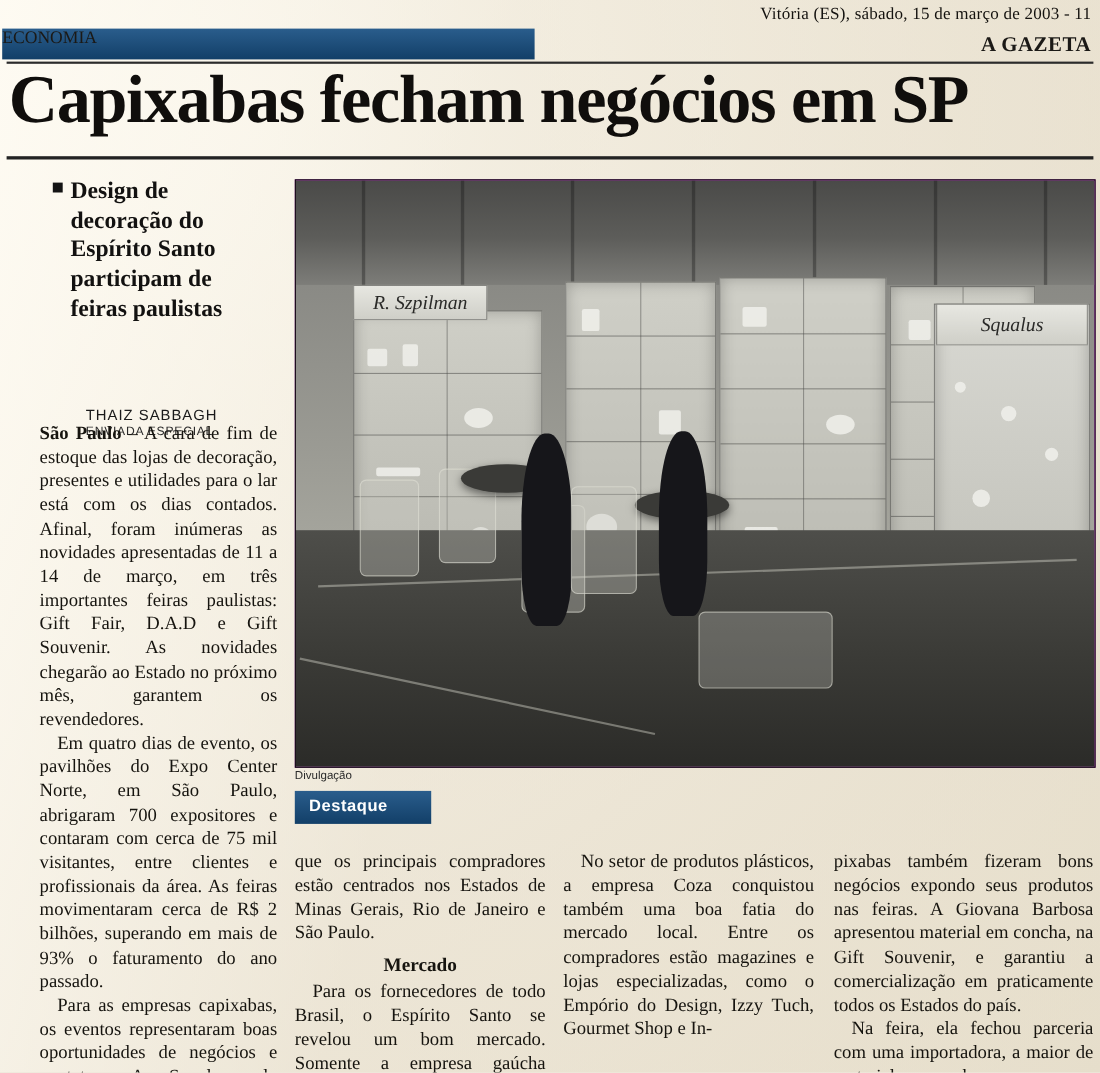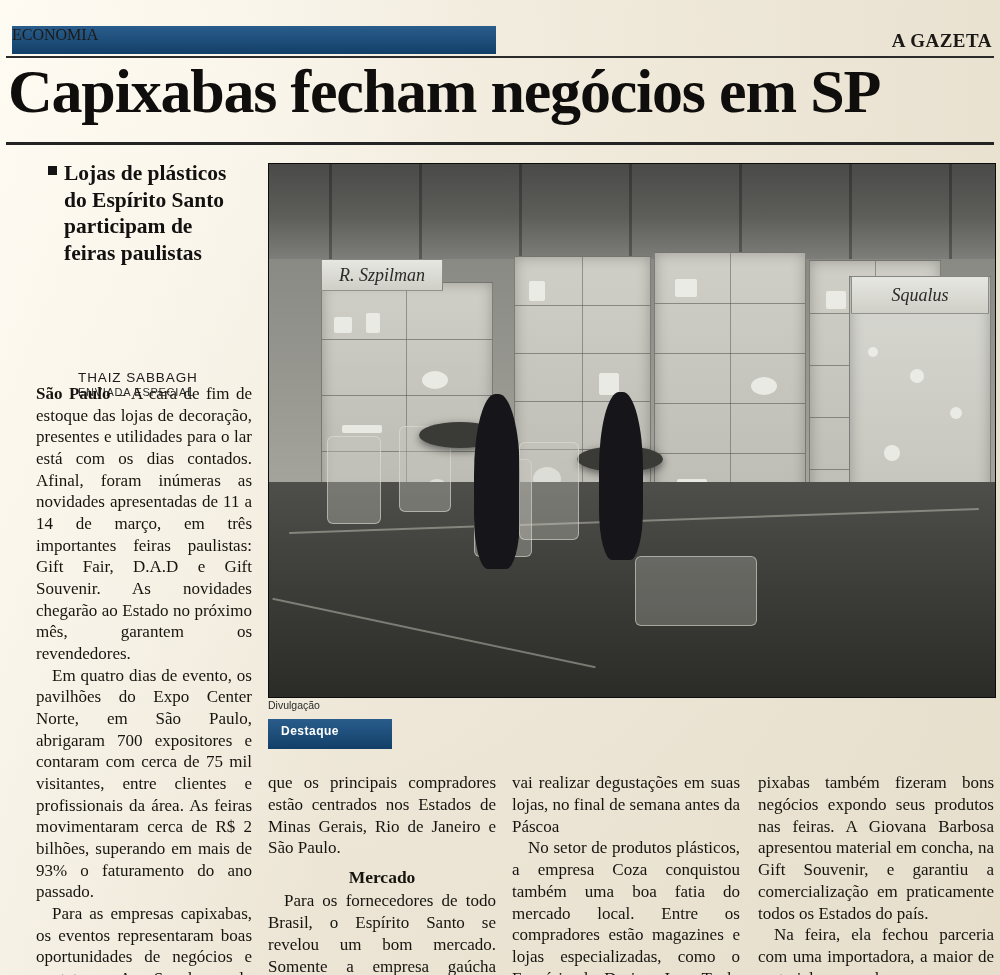--- a/index.html
+++ b/index.html
@@ -37,21 +37,21 @@
     font-size: 15.5px;
     letter-spacing: .2px;
     color: #14120f;
     font-family: "Liberation Serif", serif;
   }
 
   
   .section-bar {
     position: absolute;
     top: 26px;
-    left: 12px;
+    left: 2px;
     width: 484px;
     height: 28px;
     background: #1d4f7c;
     background: linear-gradient(180deg,#2a5d8c 0%, #123f68 100%);
   }
   .masthead {
     position: absolute;
     top: 30px;
     right: 8px;
     font-family: "Liberation Serif", serif;
@@ -247,21 +247,21 @@
     width: 124px;
     height: 30px;
     background: #1d4f7c;
     background: linear-gradient(180deg,#2a5d8c 0%, #123f68 100%);
   }
   .destaque span {
     display: block;
     color: #fff;
     font-family: "Liberation Sans", sans-serif;
     font-weight: bold;
-    font-size: 12px;
+    font-size: 15px;
     letter-spacing: .5px;
     padding: 5px 0 0 13px;
   }
   .caption {
     position: absolute;
     top: 718px;
     left: 408px;
     width: 586px;
     font-size: 17px;
     line-height: 1.28;
@@ -293,33 +293,34 @@
   #botcol3 { left: 512px; }
   #botcol4 { left: 758px; width: 236px; }
 </style>
 </head>
 <body>
 
 <div class="paper"></div>
 
 <div class="page">
 
+  <div class="dateline">Vitória (ES), sábado, 15 de março de 2003 - 11</div>
 
   <div class="section-bar">
     <span>ECONOMIA</span>
   </div>
   <div class="masthead">A GAZETA</div>
   <div class="rule-under-section"></div>
 
   <div class="headline">Capixabas fecham negócios em SP</div>
   <div class="rule-under-headline"></div>
 
   <div class="lede-wrap">
     <span class="lede-mark"></span>
-    <div class="lede">Lojas de plásticos do Espírito Santo participam de feiras paulistas</div>
+    <div class="lede">Design de decoração do Espírito Santo participam de feiras paulistas</div>
   </div>
 
   <div class="byline">
     <div class="name">Thaiz Sabbagh</div>
     <div class="role">Enviada Especial</div>
   </div>
 
   <div class="col1">
     <p class="first"><b>São Paulo</b> – A cara de fim de estoque das lojas de decoração, presentes e utilidades para o lar está com os dias contados. Afinal, foram inúmeras as novidades apresentadas de 11 a 14 de março, em três importantes feiras paulistas: Gift Fair, D.A.D e Gift Souvenir. As novidades chegarão ao Estado no próximo mês, garantem os revendedores.</p>
     <p>Em quatro dias de evento, os pavilhões do Expo Center Norte, em São Paulo, abrigaram 700 expositores e contaram com cerca de 75 mil visitantes, entre clientes e profissionais da área. As feiras movimentaram cerca de R$ 2 bilhões, superando em mais de 93% o faturamento do ano passado.</p>
@@ -428,21 +429,20 @@
     <span>Destaque</span>
   </div>
 
   <div class="botcol" id="botcol2">
     <p class="first">que os principais compradores estão centrados nos Estados de Minas Gerais, Rio de Janeiro e São Paulo.</p>
     <h4>Mercado</h4>
     <p>Para os fornecedores de todo Brasil, o Espírito Santo se revelou um bom mercado. Somente a empresa gaúcha Forma Inox, que aumentou</p>
   </div>
 
   <div class="botcol" id="botcol3">
-    <p class="first">vai realizar degustações em suas lojas, no final de semana antes da Páscoa</p>
     <p>No setor de produtos plásticos, a empresa Coza conquistou também uma boa fatia do mercado local. Entre os compradores estão magazines e lojas especializadas, como o Empório do Design, Izzy Tuch, Gourmet Shop e In-</p>
   </div>
 
   <div class="botcol" id="botcol4">
     <p class="first">pixabas também fizeram bons negócios expondo seus produtos nas feiras. A Giovana Barbosa apresentou material em concha, na Gift Souvenir, e garantiu a comercialização em praticamente todos os Estados do país.</p>
     <p>Na feira, ela fechou parceria com uma importadora, a maior de material em concha,</p>
   </div>
 
 </div>
 

